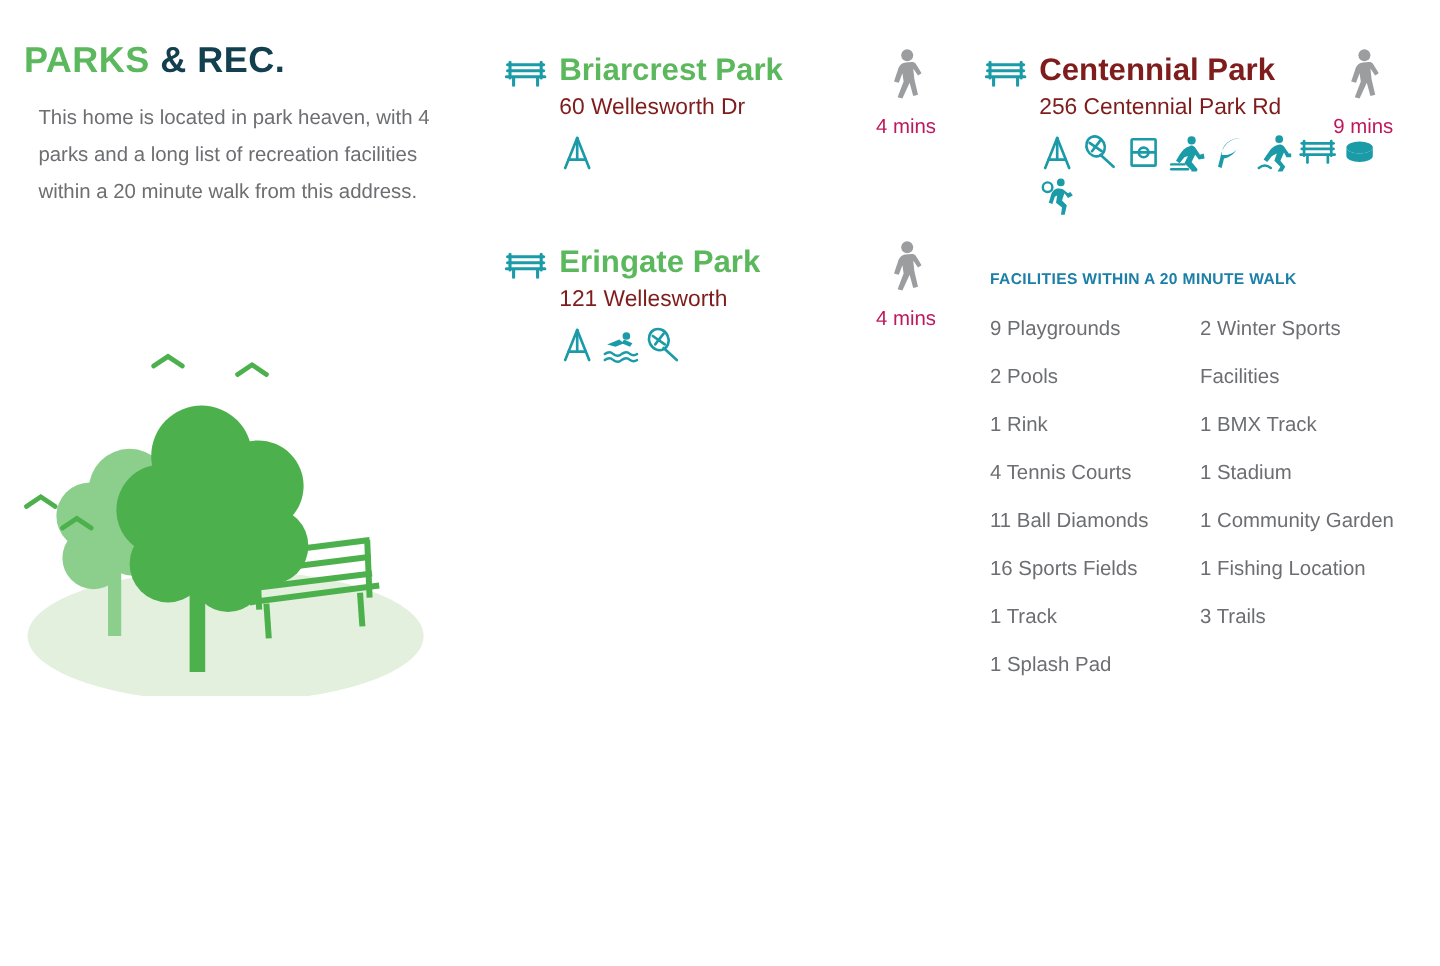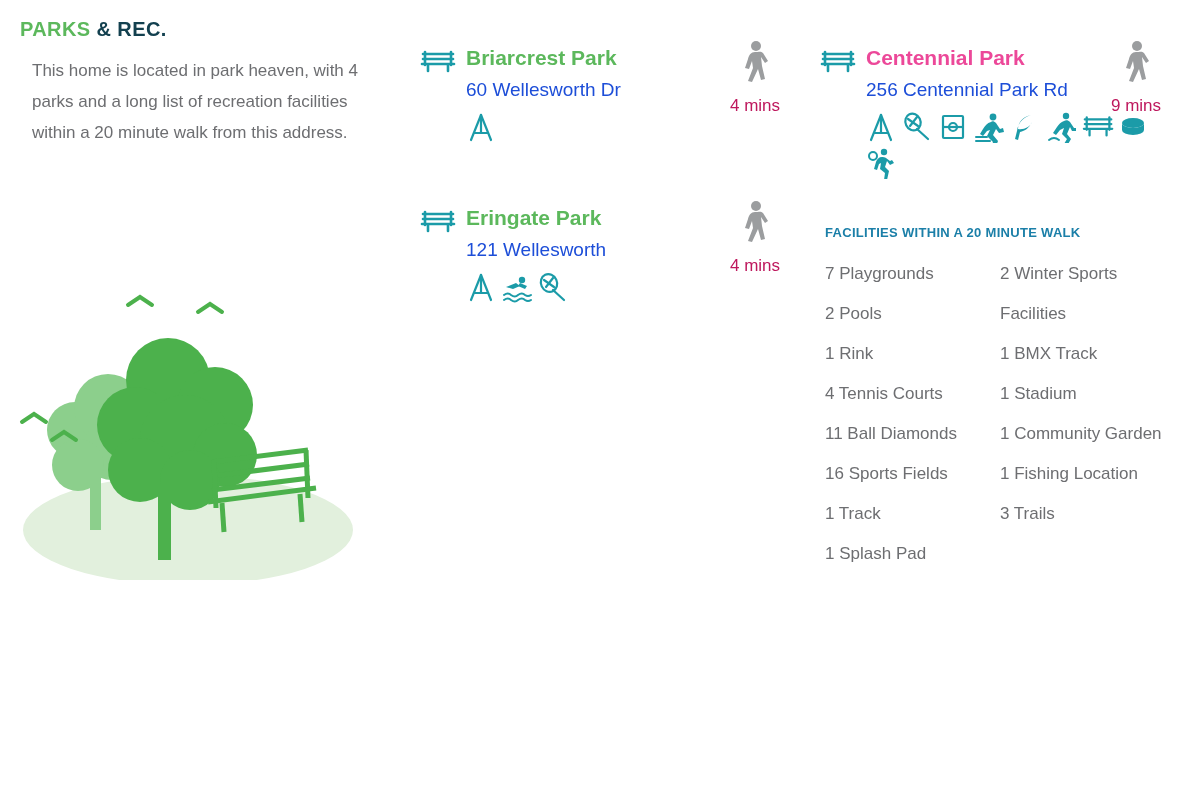--- a/index.html
+++ b/index.html
@@ -17,24 +17,24 @@
   }
 
   
   .left-col {
     position: absolute;
     left: 20px;
     top: 18px;
     width: 380px;
   }
   .page-title {
-    font-size: 20px;
+    font-size: 30px;
     font-weight: bold;
     letter-spacing: 0.4px;
-    margin: 0 0 14px 0;
+    margin: 16px 0 14px 0;
     color: #1b7fa8;
   }
   .page-title .accent-green {
     color: #5cb85c;
   }
   .page-title .accent-dark {
     color: #13404f;
   }
   .intro-text {
     font-size: 17px;
@@ -68,31 +68,31 @@
     align-items: flex-start;
   }
   .bench-icon {
     width: 36px;
     height: 26px;
     flex: 0 0 36px;
     margin-top: 2px;
     margin-right: 10px;
   }
   .park-name {
-    font-size: 21px;
+    font-size: 26px;
     font-weight: bold;
     color: #5cb85c;
     line-height: 26px;
   }
   .park-name.teal {
-    color: #ec4899;
+    color: #7f1d1d;
   }
   .park-address {
     font-size: 19px;
-    color: #1d4ed8;
+    color: #7f1d1d;
     margin: 4px 0 4px 46px;
     line-height: 26px;
   }
   .amenity-row {
     margin-left: 46px;
     display: flex;
     flex-wrap: wrap;
     align-items: flex-end;
     max-width: 260px;
   }
@@ -440,21 +440,21 @@
         </svg>
       </span>
       <div class="walk-time">9 mins</div>
     </div>
   </div>
 
   <div style="margin-top:40px;">
     <div class="facilities-title">FACILITIES WITHIN A 20 MINUTE WALK</div>
     <div class="facilities-lists">
       <div class="facility-col">
-        <div class="facility-item">7 Playgrounds</div>
+        <div class="facility-item">9 Playgrounds</div>
         <div class="facility-item">2 Pools</div>
         <div class="facility-item">1 Rink</div>
         <div class="facility-item">4 Tennis Courts</div>
         <div class="facility-item">11 Ball Diamonds</div>
         <div class="facility-item">16 Sports Fields</div>
         <div class="facility-item">1 Track</div>
         <div class="facility-item">1 Splash Pad</div>
       </div>
       <div class="facility-col">
         <div class="facility-item" style="line-height:40px;">2 Winter Sports Facilities</div>

